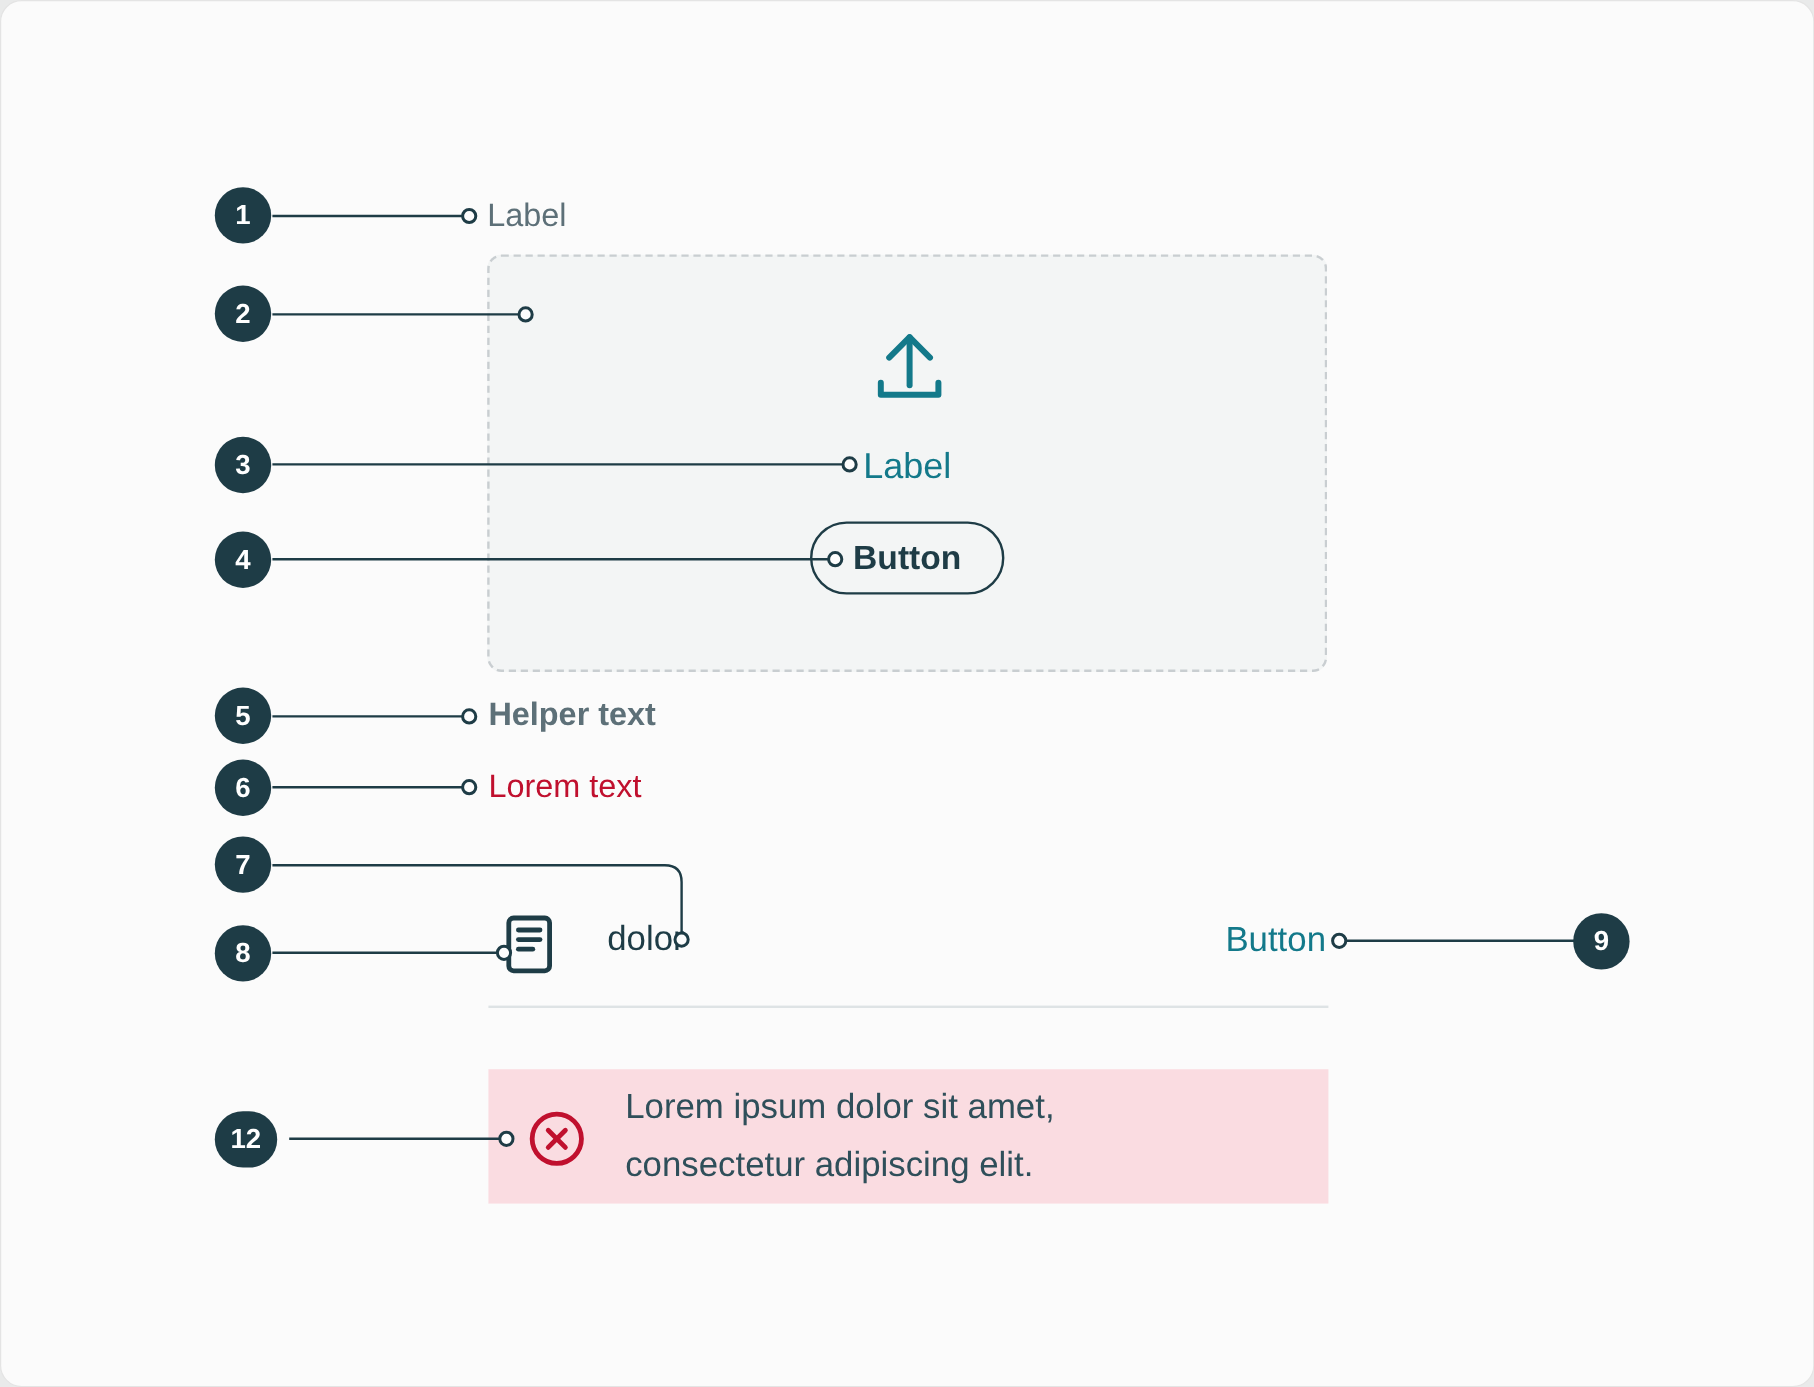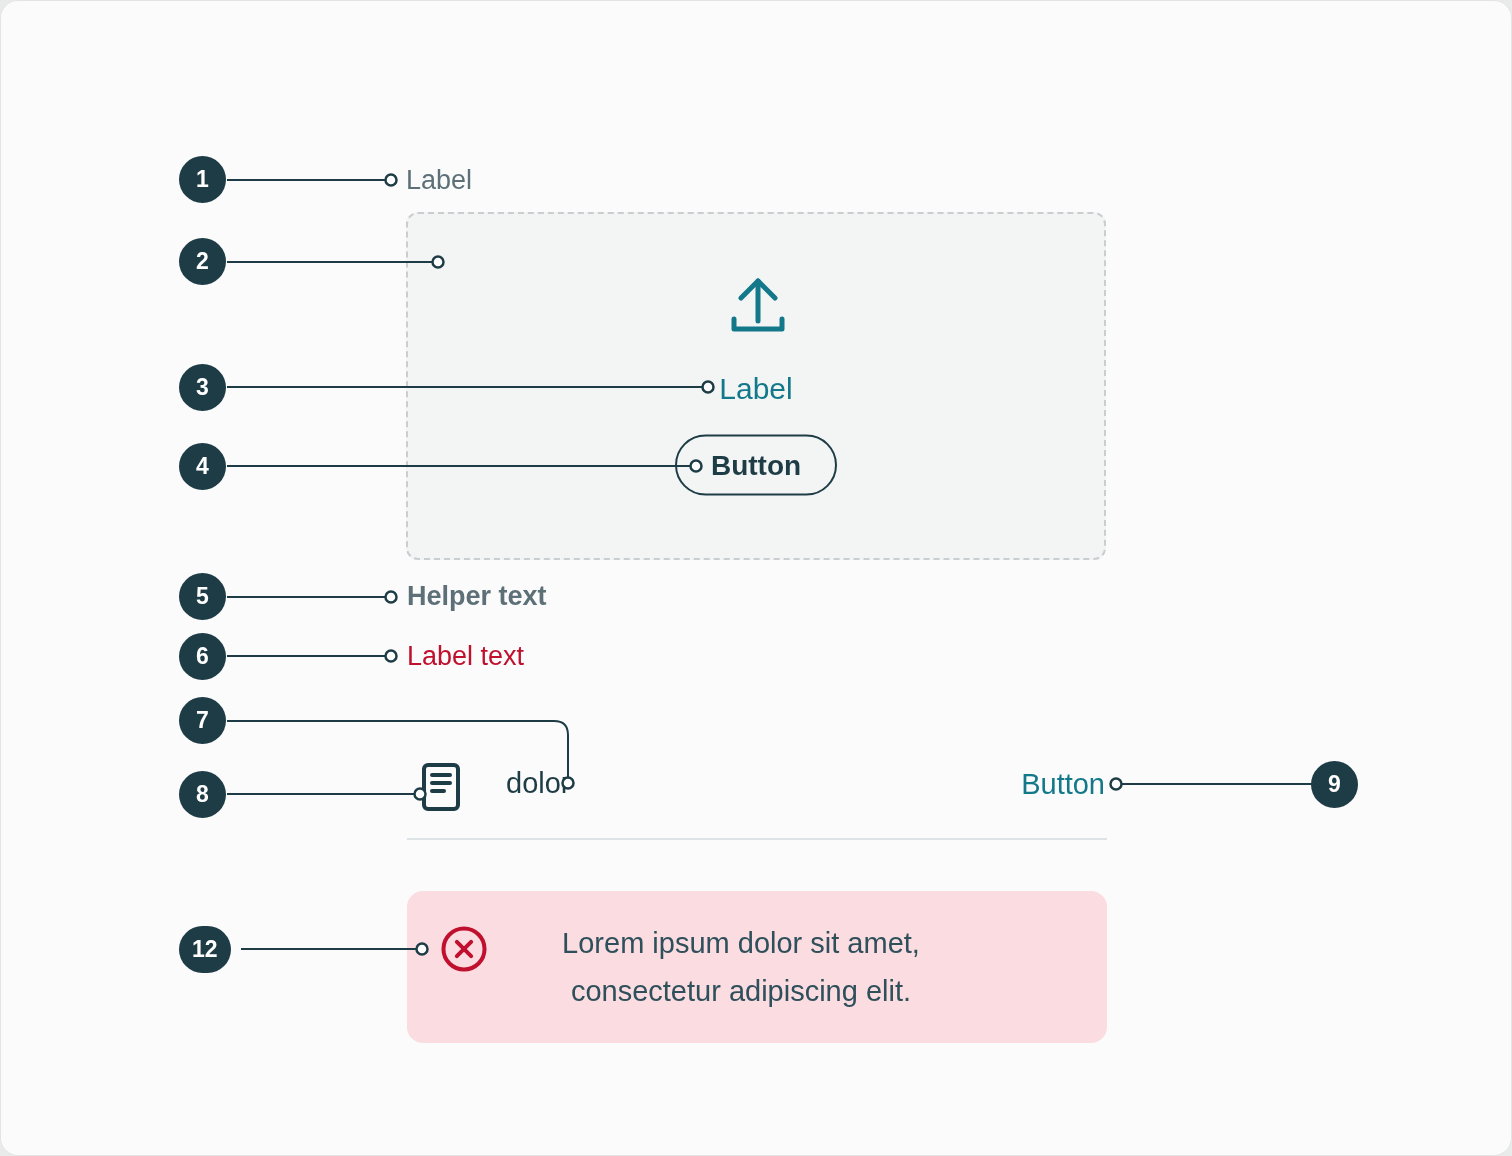--- a/index.html
+++ b/index.html
@@ -52,22 +52,22 @@
     font-size:27px;color:var(--muted);font-weight:bold;}
   .error-text{position:absolute;left:406px;top:655px;transform:translateY(-50%);
     font-size:27px;color:var(--error);}
   .doc-icon{position:absolute;left:420px;top:761px;color:var(--dark);}
   .file-name{position:absolute;left:505px;top:782px;transform:translateY(-50%);
     font-size:29px;color:var(--dark);}
   .action-link{position:absolute;right:406px;top:783px;transform:translateY(-50%);
     font-size:29px;color:var(--teal);cursor:pointer;}
   .divider{position:absolute;left:406px;top:837px;width:700px;height:2px;background:var(--divider);}
   .alert{
-    position:absolute;left:406px;top:890px;width:700px;height:152px;box-sizing:border-box;
-    background:var(--alert-bg);border-radius:16px;text-align:center;
+    position:absolute;left:406px;top:890px;width:700px;height:112px;box-sizing:border-box;
+    background:var(--alert-bg);border-radius:0;
   }
   .alert-icon{position:absolute;left:32px;top:33px;color:var(--error);}
   .alert-text{
     position:absolute;left:114px;top:50%;transform:translateY(-50%);
     width:440px;font-size:29px;line-height:48px;color:var(--alert-text);
   }
 </style>
 </head>
 <body>
 
@@ -115,21 +115,21 @@
         <path d="M10 21 L27 4 L44 21"></path>
         <path d="M27 4 V44"></path>
         <path d="M3 42 V52 H51 V42"></path>
       </g>
     </svg>
     <div class="dz-label">Label</div>
     <button class="dz-button" type="button">Button</button>
   </div>
 
   <div class="helper-text">Helper text</div>
-  <div class="error-text">Label text</div>
+  <div class="error-text">Lorem text</div>
 
   <svg class="doc-icon" width="40" height="50" viewBox="0 0 40 50">
     <g fill="none" stroke="currentColor" stroke-width="4" stroke-linecap="round" stroke-linejoin="round">
       <rect x="3" y="3" width="34" height="44" rx="4"></rect>
       <path d="M11 13 H29"></path>
       <path d="M11 21 H29"></path>
       <path d="M11 29 H23"></path>
     </g>
   </svg>
   <div class="file-name">dolor</div>

